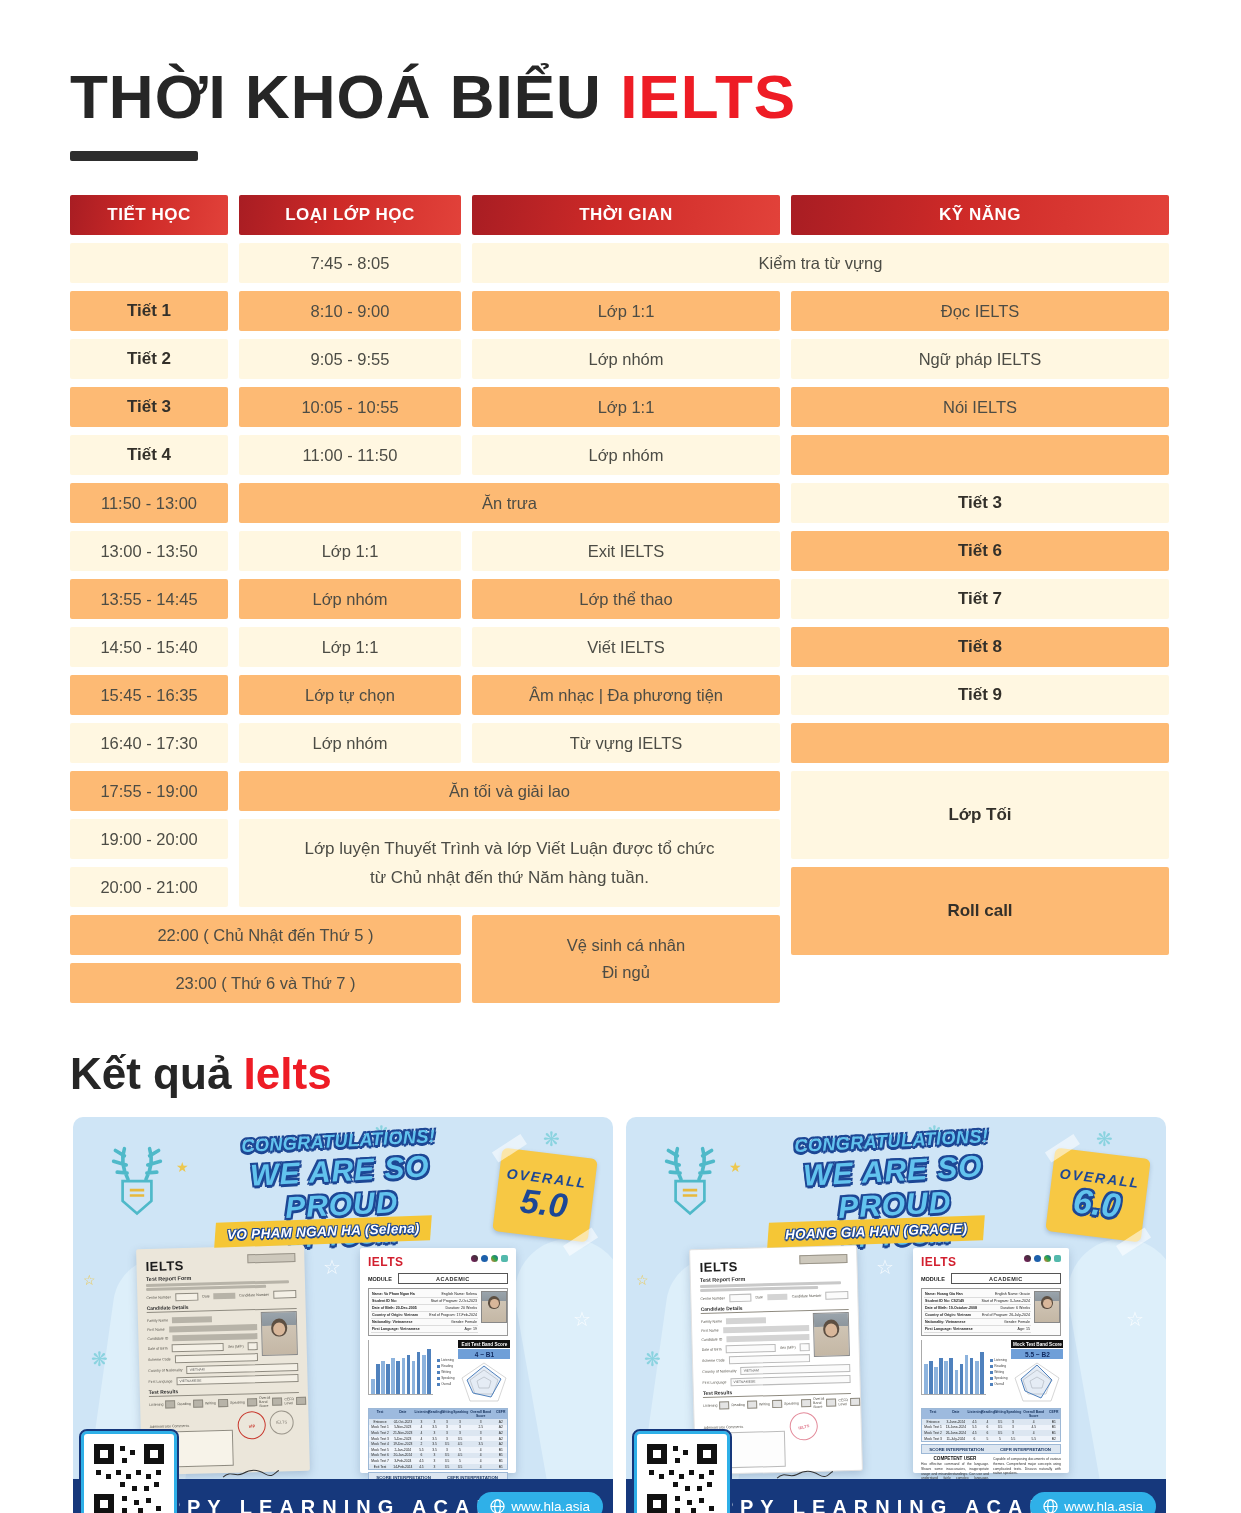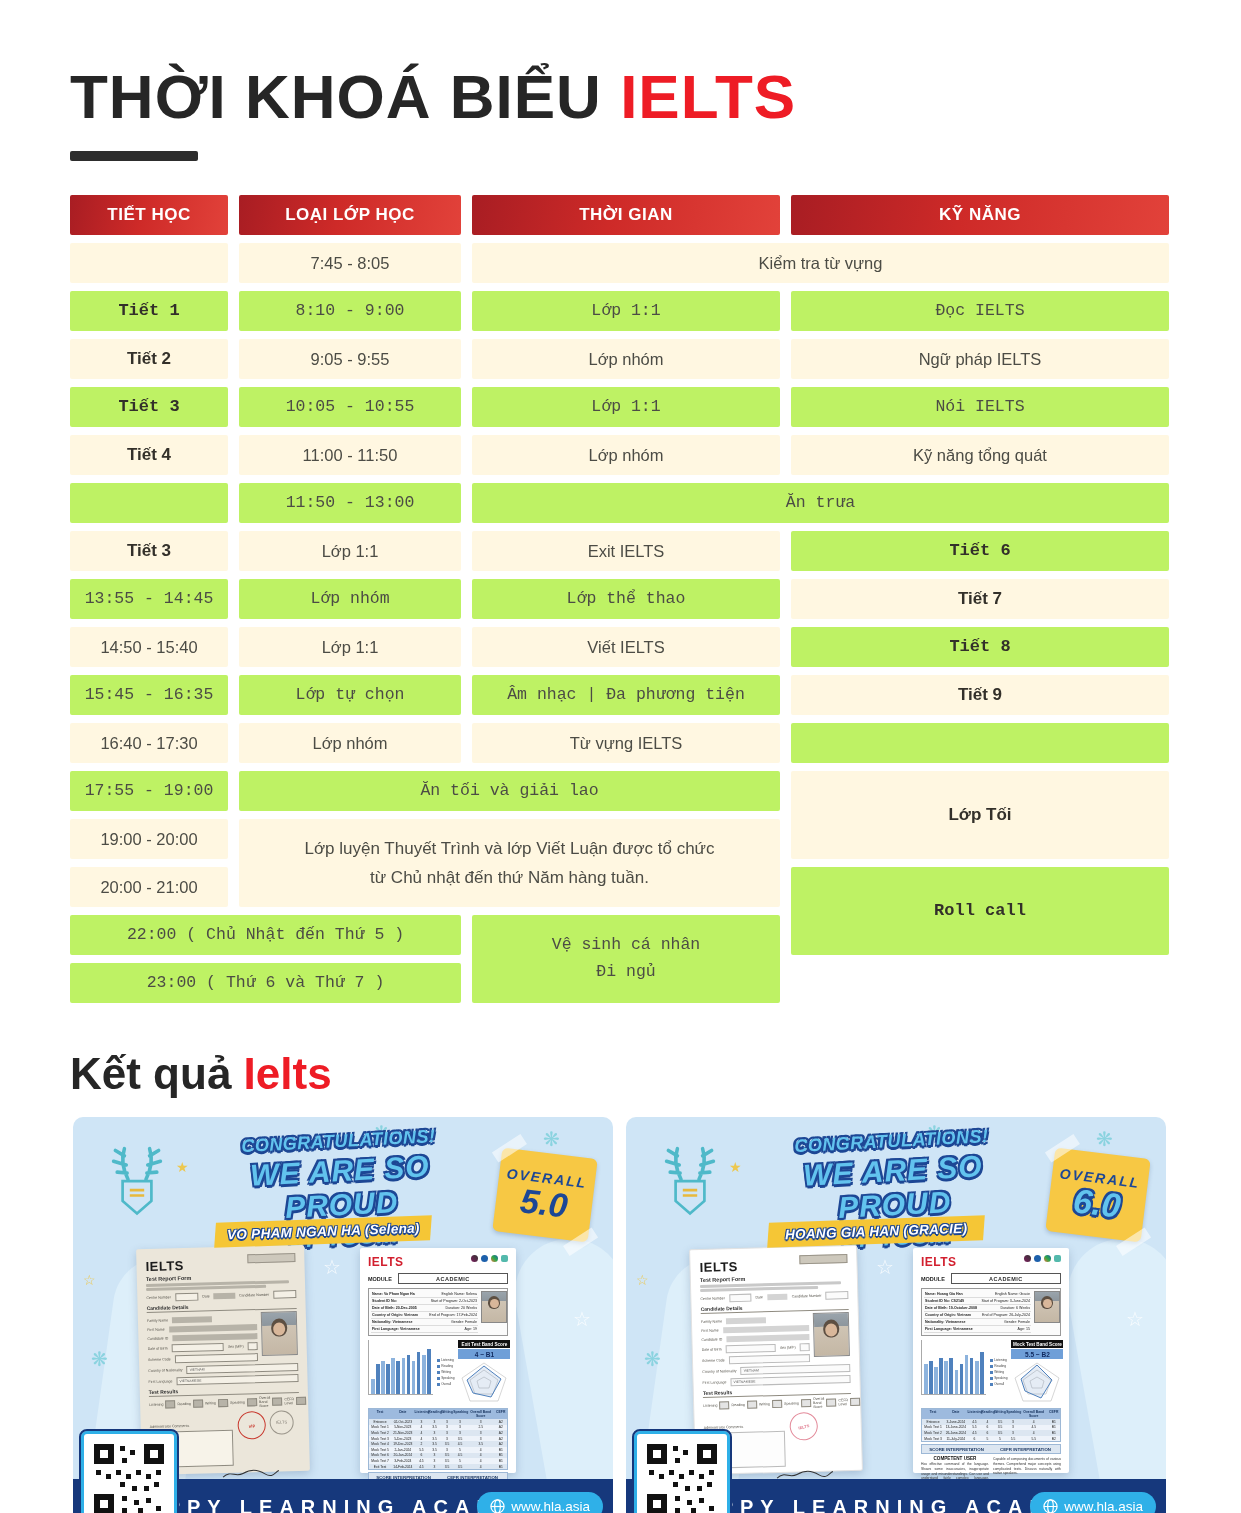--- a/index.html
+++ b/index.html
@@ -10,21 +10,21 @@
   .title{padding:64px 70px 0 70px;}
   .title h1{margin:0;font-size:62px;font-weight:800;letter-spacing:1px;color:#262626;line-height:1.05;}
   .title h1 .red{color:#ee1c25;}
   .title .rule{width:128px;height:10px;background:#2d2d2d;border-radius:2px;margin-top:22px;}
 
   
   .sched{margin:34px 70px 0 70px;display:grid;grid-template-columns:158px 222px 308px 378px;column-gap:11px;row-gap:8px;grid-auto-rows:40px;}
   .cell{display:flex;align-items:center;justify-content:center;text-align:right;font-size:16.5px;color:#4c4c45;border-radius:2px;line-height:1.25;}
   .hd{background:linear-gradient(100deg,#a81d23 0%,#ce2a28 45%,#e2423a 100%);color:#ffffff;font-weight:700;font-size:17px;letter-spacing:.5px;}
   .lt{background:#fff7e1;}
-  .dk{background:#bef264;font-family:Liberation Mono, monospace;}
+  .dk{background:#fdba74;}
   .lbl{font-weight:700;color:#33302a;font-size:17px;}
   .cs2{grid-column:span 2;}
   .rs2{grid-row:span 2;}
   .twoline{flex-direction:column;gap:6px;}
   .desc{flex-direction:column;gap:8px;font-size:17px;}
 
   
   .results-h{padding:46px 70px 0 70px;}
   .results-h h2{margin:0;font-size:44px;font-weight:800;color:#262626;}
   .results-h h2 .red{color:#ee1c25;}
@@ -199,27 +199,27 @@
     <div class="cell lt">Ngữ pháp IELTS</div>
 
     <div class="cell dk lbl">Tiết 3</div>
     <div class="cell dk">10:05 - 10:55</div>
     <div class="cell dk">Lớp 1:1</div>
     <div class="cell dk">Nói IELTS</div>
 
     <div class="cell lt lbl">Tiết 4</div>
     <div class="cell lt">11:00 - 11:50</div>
     <div class="cell lt">Lớp nhóm</div>
-    <div class="cell lt">Kỹ năng tổng quát</div>
 
     <div class="cell dk"></div>
     <div class="cell dk">11:50 - 13:00</div>
     <div class="cell dk cs2">Ăn trưa</div>
 
     <div class="cell lt lbl">Tiết 3</div>
+    <div class="cell lt">13:00 - 13:50</div>
     <div class="cell lt">Lớp 1:1</div>
     <div class="cell lt">Exit IELTS</div>
 
     <div class="cell dk lbl">Tiết 6</div>
     <div class="cell dk">13:55 - 14:45</div>
     <div class="cell dk">Lớp nhóm</div>
     <div class="cell dk">Lớp thể thao</div>
 
     <div class="cell lt lbl">Tiết 7</div>
     <div class="cell lt">14:50 - 15:40</div>

